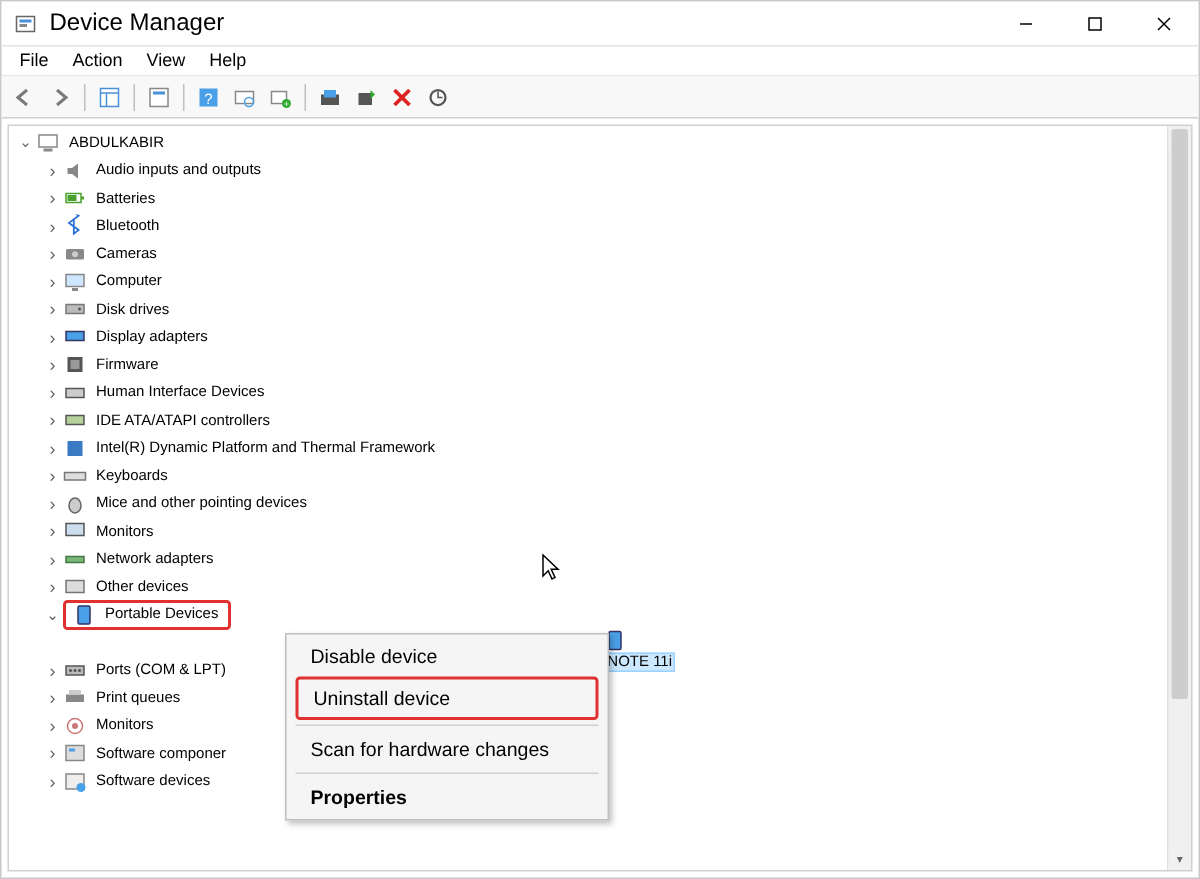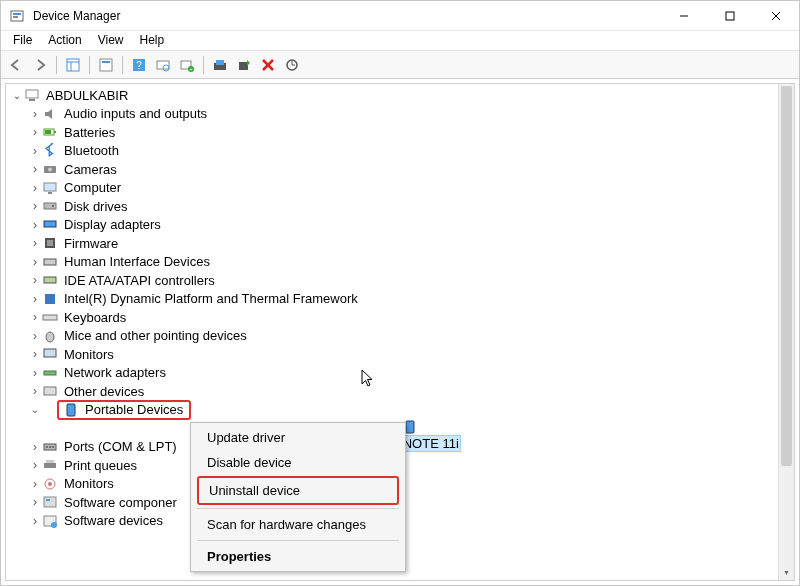--- a/index.html
+++ b/index.html
@@ -1,37 +1,37 @@
 <!DOCTYPE html>
 <html><head>
 <meta charset="utf-8">
 <style>
   * { box-sizing: border-box; margin:0; padding:0; font-family: "Segoe UI", Tahoma, sans-serif; }
   body { background:#fff; width:800px; height:586px; overflow:hidden; border:1px solid #c8c8c8; }
   
   .titlebar { height:30px; display:flex; align-items:center; padding-left:8px; background:#fff; border-bottom:1px solid #e5e5e5;}
   .titlebar .ticon { width:16px; height:16px; margin-right:8px; display:flex; align-items:center; justify-content:center;}
-  .titlebar .ttitle { font-size:12px; flex:1; color:#000;}
+  .titlebar .ttitle { font-size:16px; flex:1; color:#000;}
   .winctrls { display:flex; height:100%; }
   .winctrls div { width:46px; display:flex; align-items:center; justify-content:center; font-size:10px; }
   
   .menubar { height:20px; display:flex; align-items:flex-start; padding-left:4px; font-size:12px; border-bottom:1px solid #e5e5e5;}
   .menubar span { padding:2px 8px; }
   
   .toolbar { height:28px; display:flex; align-items:center; gap:2px; padding:2px 4px; border-bottom:1px solid #d0d0d0; background:#f8f8f8;}
   .toolbar .tbtn { width:22px; height:22px; display:flex; align-items:center; justify-content:center; border:1px solid transparent; border-radius:2px;}
   .toolbar .sep { width:1px; height:18px; background:#c0c0c0; margin:0 3px;}
   
   .content { position:relative; height:calc(586px - 30px - 20px - 28px - 2px); }
   .treewrap { position:absolute; inset:4px; border:1px solid #d0d0d0; background:#fff; overflow:hidden;}
   .tree { position:absolute; top:2px; left:2px; right:18px; bottom:0; overflow:hidden;}
   .scrollbar { position:absolute; right:0; top:0; bottom:0; width:16px; background:#f0f0f0; border-left:1px solid #e0e0e0;}
   .scrollthumb { position:absolute; left:2px; right:2px; top:2px; height:380px; background:#cdcdcd; border-radius:2px;}
   .scrollbtn { position:absolute; left:0; right:0; height:16px; background:#f0f0f0; display:flex; align-items:center; justify-content:center; font-size:8px; color:#666;}
-  .row { display:flex; align-items:center; height:18.5px; font-size:13px; color:#000; white-space:nowrap;}
+  .row { display:flex; align-items:center; height:18.5px; font-size:10px; color:#000; white-space:nowrap;}
   .twisty { width:14px; text-align:center; color:#606060; font-size:10px;}
   .twisty.open::before{content:"⌄";}
   .twisty.closed::before{content:"›"; font-size:12px;}
   .nicon { width:16px; height:16px; margin:0 4px 0 0; display:inline-block; }
   .lbl { padding:1px 2px;}
   .selected .lbl{ background:#cce8ff; border:1px solid #99d1ff; padding:0 1px;}
   .indent0{ padding-left:2px;}
   .indent1{ padding-left:20px;}
   .indent2{ padding-left:40px;flex-direction:column;}
   .highlight-box{ border:2px solid #e03030; border-radius:3px; padding:0;}
@@ -315,21 +315,21 @@
           <span class="nicon">
             <svg width="16" height="16">
               <rect x="2" y="4" width="12" height="8" fill="#ddd" stroke="#777"></rect>
             </svg>
           </span>
           <span class="lbl">Other devices</span>
         </div>
 
       <div class="row indent1">
         <span class="twisty open"></span>
-        <span class="highlight-box" style="display:inline-flex;align-items:center;height:20px;padding:0 4px;margin-left:15px;">
+        <span class="highlight-box" style="display:inline-flex;align-items:center;height:20px;padding:0 4px;">
           <span class="nicon">
               <svg width="16" height="16">
                 <rect x="4" y="2" width="8" height="12" rx="1" fill="#4aa0e8" stroke="#336"></rect>
               </svg>
             </span>
           <span class="lbl">Portable Devices</span>
         </span>
       </div>
       <div class="row indent2 selected">
         <span style="width:14px"></span>
@@ -403,21 +403,20 @@
     </div>
   </div>
 
   <div class="fakecursor" id="cursor" style="left: 360px; top: 290px;">
     <svg width="14" height="20">
         <path d="M1 1 L1 15 L4.5 11.5 L7 17 L9 16 L6.5 10.5 L11 10.5 Z" fill="#fff" stroke="#000" stroke-width="1"></path>
       </svg>
   </div>
 
   <div class="ctxmenu" id="ctxmenu" style="left: 189px; top: 343px;">
-    <div class="ctxitem">Update driver</div>
     <div class="ctxitem">Disable device</div>
     <div style="border:2px solid #e03030;border-radius:3px;margin:1px 6px;">
       <div class="ctxitem" style="padding-left:10px">Uninstall device</div>
     </div>
     <div class="ctxsep"></div>
     <div class="ctxitem">Scan for hardware changes</div>
     <div class="ctxsep"></div>
     <div class="ctxitem" style="font-weight:600">Properties</div>
   </div>
 </div>

